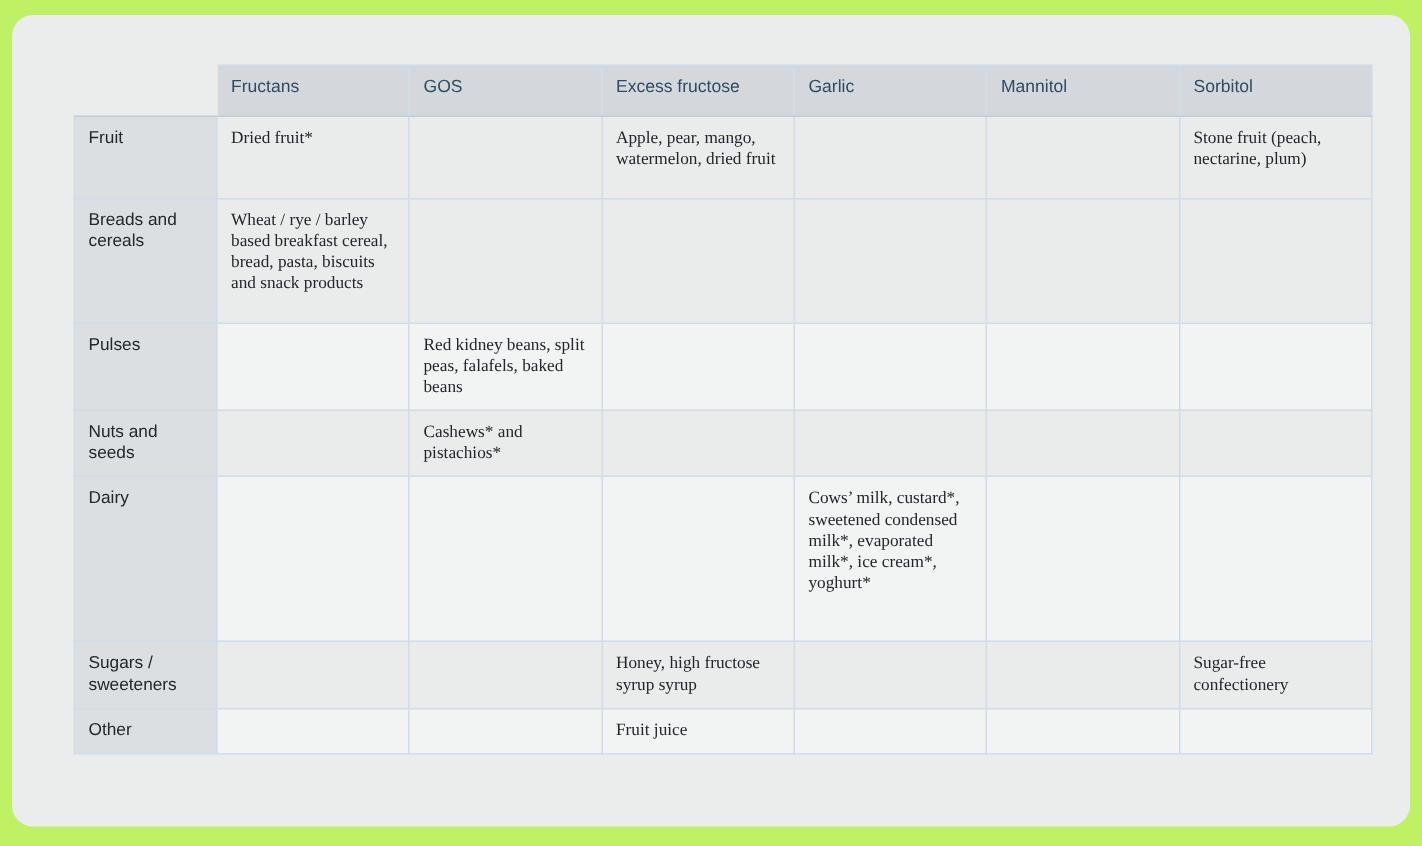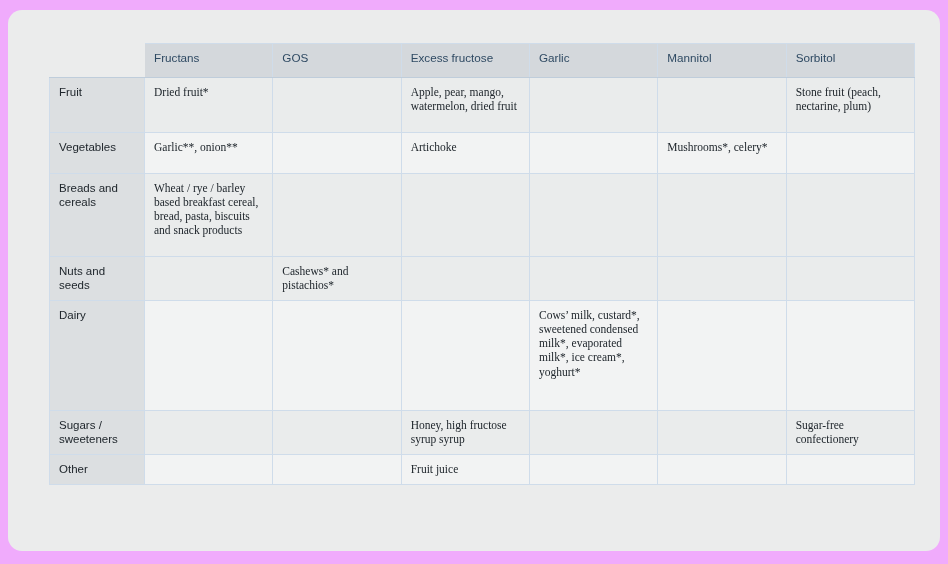--- a/index.html
+++ b/index.html
@@ -11,21 +11,21 @@
     width: 948px;
     height: 564px;
     font-family: "Liberation Sans", sans-serif;
     -webkit-font-smoothing: antialiased;
   }
 
   #page {
     position: relative;
     width: 948px;
     height: 564px;
-    background: #f0abfc;
+    background: #bef264;
     overflow: hidden;
   }
 
   
   #panel {
     position: absolute;
     left: 8px;
     top: 10px;
     width: 932px;
     height: 541px;
@@ -123,33 +123,33 @@
         <tbody id="table-body">
             <tr style="height: 55px;">
               <td class="cat">Fruit</td>
               <td class="data">Dried fruit*</td>
               <td class="data"></td>
               <td class="data">Apple, pear, mango, watermelon, dried fruit</td>
               <td class="data"></td>
               <td class="data"></td>
               <td class="data">Stone fruit (peach, nectarine, plum)</td>
             </tr>
-            <tr class="alt" style="height: 41px;">
-              <td class="cat">Vegetables</td>
-              <td class="data">Garlic**, onion**</td>
-              <td class="data"></td>
-              <td class="data">Artichoke</td>
-              <td class="data"></td>
-              <td class="data">Mushrooms*, celery*</td>
-              <td class="data"></td>
-            </tr>
             <tr style="height: 83px;">
               <td class="cat">Breads and cereals</td>
               <td class="data">Wheat / rye / barley based breakfast cereal, bread, pasta, biscuits and snack products</td>
               <td class="data"></td>
+              <td class="data"></td>
+              <td class="data"></td>
+              <td class="data"></td>
+              <td class="data"></td>
+            </tr>
+            <tr class="alt" style="height: 49px;">
+              <td class="cat">Pulses</td>
+              <td class="data"></td>
+              <td class="data">Red kidney beans, split peas, falafels, baked beans</td>
               <td class="data"></td>
               <td class="data"></td>
               <td class="data"></td>
               <td class="data"></td>
             </tr>
             <tr style="height: 41px;">
               <td class="cat">Nuts and seeds</td>
               <td class="data"></td>
               <td class="data">Cashews* and pistachios*</td>
               <td class="data"></td>

